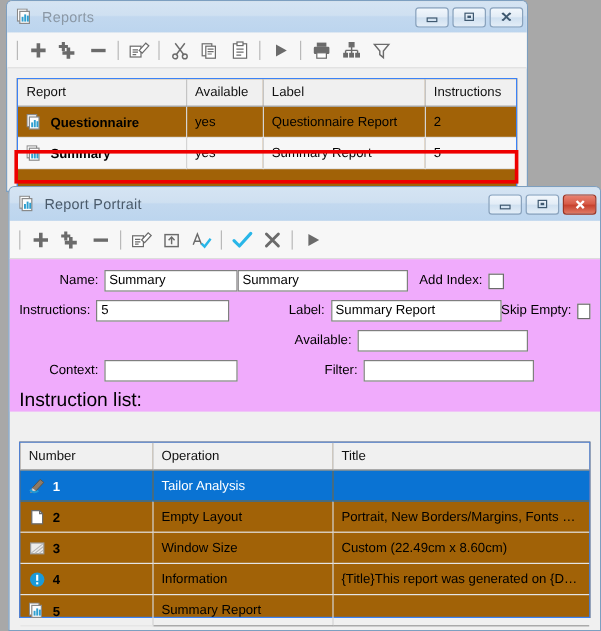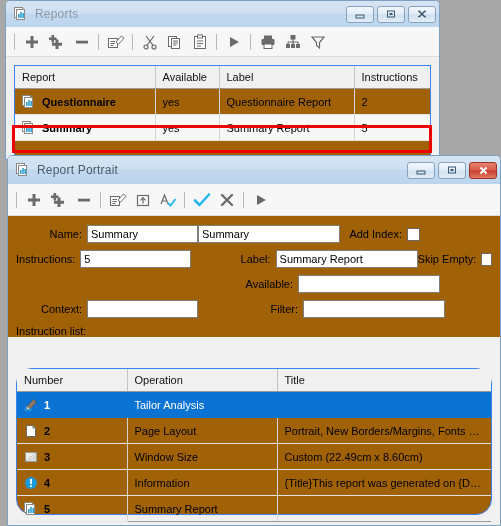--- a/index.html
+++ b/index.html
@@ -147,21 +147,21 @@
     height: 14px;
     vertical-align: -3px;
     margin-right: 6px;
     position: relative;
   }
   .bold-cell { font-weight: bold; }
 
   
   .form-area {
     padding: 8px 0 0 0;
-    background: #a16207;
+    background: #f0abfc;
   }
   .frow { display: flex; align-items: center; margin-bottom: 7px; }
   .flabel {
     text-align: right;
     font-size: 11px;
     padding-right: 5px;
     white-space: nowrap;
     color: #000;
   }
   .finput {
@@ -178,21 +178,21 @@
   }
   .chk {
     width: 13px;
     height: 13px;
     border: 1px solid #6b6b6b;
     background: #fff;
     box-sizing: border-box;
     display: inline-block;
   }
   .section-label {
-    font-size: 11px;
+    font-size: 16px;
     margin: 3px 0 4px 0;
   }
 
   .red-box {
     position: absolute;
     border: 3px solid #ee0000;
     box-sizing: border-box;
     pointer-events: none;
   }
 </style>
@@ -497,21 +497,21 @@
       <div class="frow">
         <span class="flabel" style="width:66px;">Context:</span>
         <input class="finput" style="width: 111px;" value="">
         <span class="flabel" style="width:100px;">Filter:</span>
         <input class="finput" style="width: 142px;" value="">
       </div>
 
       <div class="section-label">Instruction list:</div>
     </div>
 
-    <div class="grid" style="position:absolute; left:8px; top:212px; right:8px; bottom:10px;border-radius:16px;">
+    <div class="grid" style="position:absolute; left:8px; top:212px; right:8px; bottom:10px;">
       <table>
         <colgroup>
             <col style="width:110px">
             <col style="width:150px">
             <col>
           </colgroup>
         <thead>
           <tr>
             <th>Number</th>
             <th>Operation</th>
@@ -534,21 +534,21 @@
           </tr>
           <tr>
             <td>
               <span class="cell-ico">
                 <svg width="14" height="14" viewBox="0 0 14 14">
                   <path d="M2.5 1.5 H9 L11.5 4 V12.5 H2.5 Z" fill="#fff" stroke="#6b6b6b"></path>
                   <path d="M9 1.5 V4 H11.5" fill="none" stroke="#6b6b6b"></path>
                 </svg>
               </span><b>2</b>
             </td>
-            <td>Page Layout</td>
+            <td>Empty Layout</td>
             <td style="border-right:none">Portrait, New Borders/Margins, Fonts ch…</td>
           </tr>
           <tr>
             <td>
               <span class="cell-ico">
                 <svg width="14" height="14" viewBox="0 0 14 14">
                   <rect x="1.5" y="2.5" width="11" height="9" fill="#ececec" stroke="#9a9a9a"></rect>
                   <path d="M2 11 L12 3 M5 11.2 L12 5.6 M8.5 11.2 L12 8.4" stroke="#b5b5b5" stroke-width="0.9"></path>
                 </svg>
               </span><b>3</b>

